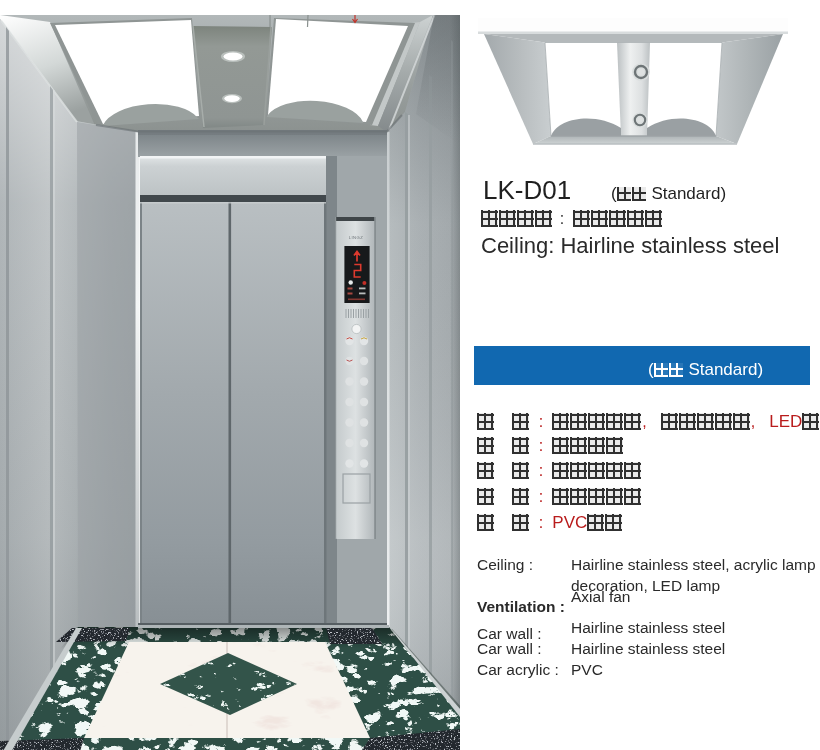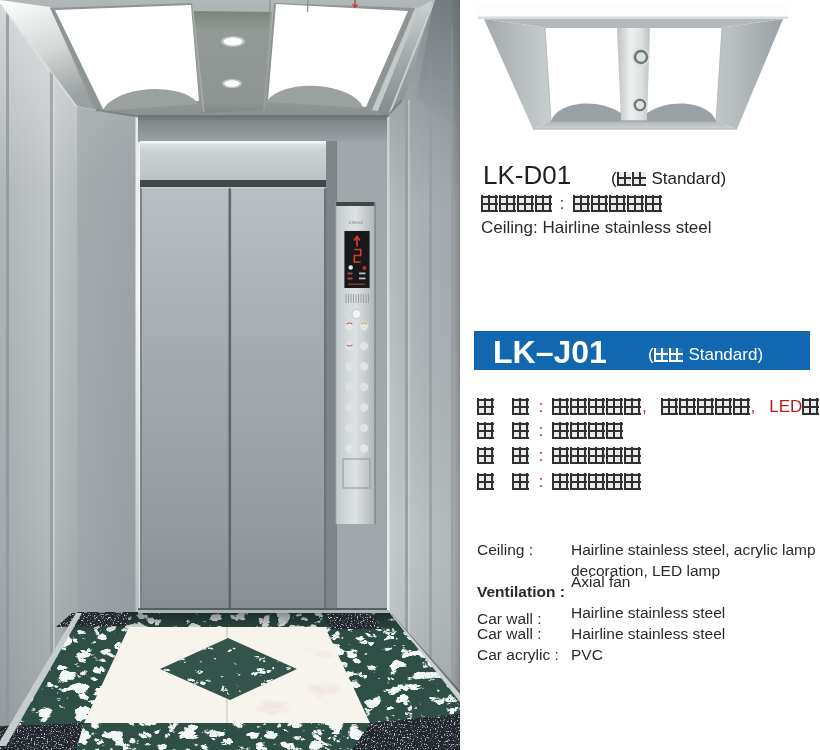--- a/index.html
+++ b/index.html
@@ -1,17 +1,17 @@
 <!DOCTYPE html>
 <html><head>
 <meta charset="utf-8">
 <style>
 html,body{margin:0;padding:0;background:#fff;width:820px;height:750px;overflow:hidden;
 font-family:"Liberation Sans",sans-serif;}
-#wrap{position:relative;width:820px;height:591px;}
+#wrap{position:relative;width:820px;height:591px;margin-top:15px;}
 .abs{position:absolute;}
 .cj{display:inline-block;vertical-align:-3px;background:
 repeating-linear-gradient(0deg,#303030 0 2px,transparent 2px 7px),
 repeating-linear-gradient(90deg,#303030 0 2px,transparent 2px 7px);
 background-color:rgba(48,48,48,0.10);}
 .cj18{width:17px;height:17px;margin-right:1px;}
 .cj15{width:14px;height:14px;margin-right:1px;vertical-align:-2px;}
 .cjw{background:
 repeating-linear-gradient(0deg,#fff 0 2px,transparent 2px 7px),
 repeating-linear-gradient(90deg,#fff 0 2px,transparent 2px 7px);
@@ -338,31 +338,31 @@
 <line x1="91" y1="121" x2="256" y2="121" stroke="#909698" stroke-width="1"></line>
 <line x1="73" y1="129" x2="277" y2="129" stroke="#b9bec0" stroke-width="1.6"></line>
 <polygon points="85,27.5 262,27.5 256,121 91,121" fill="none" stroke="#a6acae" stroke-width="0.8"></polygon>
 </svg>
 
 <div class="abs" style="left:483px;top:160px;font-size:26px;color:#1f1f1f;">LK-D01</div>
 <div class="abs" style="left:611px;top:169px;font-size:17px;color:#1f1f1f;">(<span class="cj cj15"></span><span class="cj cj15"></span> Standard)</div>
 <div class="abs" style="left:481px;top:195px;white-space:nowrap;">
 <span class="cj cj18"></span><span class="cj cj18"></span><span class="cj cj18"></span><span class="cj cj18"></span><span style="display:inline-block;width:18px;text-align:center;font-size:16px;color:#333;">:</span><span style="display:inline-block;width:2px;"></span><span class="cj cj18"></span><span class="cj cj18"></span><span class="cj cj18"></span><span class="cj cj18"></span><span class="cj cj18"></span>
 </div>
-<div class="abs" style="left:481px;top:218px;font-size:17px;color:#2a2a2a;">Ceiling: Hairline stainless steel</div>
+<div class="abs" style="left:481px;top:218px;font-size:22px;color:#2a2a2a;">Ceiling: Hairline stainless steel</div>
 
 <div class="abs" style="left:474px;top:331px;width:336px;height:39px;background:#1168b0;"></div>
-<div class="abs" style="left:493px;top:334px;font-size:32px;font-weight:bold;color:#fff;">LK–J01</div>
 <div class="abs" style="left:648px;top:345px;font-size:17px;color:#fff;">(<span class="cj cj15 cjw"></span><span class="cj cj15 cjw"></span> Standard)</div>
 
 <div class="abs" style="left:477px;top:397px;color:#b91c1c;white-space:nowrap;">
 <div style="height:25.2px;"><span class="cj cj18"></span><span style="display:inline-block;width:16.8px;"></span><span class="cj cj18"></span><span style="display:inline-block;width:22.5px;text-align:center;font-size:16px;">:</span><span class="cj cj18"></span><span class="cj cj18"></span><span class="cj cj18"></span><span class="cj cj18"></span><span class="cj cj18"></span><span style="display:inline-block;width:18.5px;font-size:16px;">,</span><span class="cj cj18"></span><span class="cj cj18"></span><span class="cj cj18"></span><span class="cj cj18"></span><span class="cj cj18"></span><span style="display:inline-block;width:18.5px;font-size:16px;">,</span><span style="font-size:17px;">LED</span><span class="cj cj18"></span></div>
 <div style="height:25.2px;"><span class="cj cj18"></span><span style="display:inline-block;width:16.8px;"></span><span class="cj cj18"></span><span style="display:inline-block;width:22.5px;text-align:center;font-size:16px;">:</span><span class="cj cj18"></span><span class="cj cj18"></span><span class="cj cj18"></span><span class="cj cj18"></span></div>
 <div style="height:25.2px;"><span class="cj cj18"></span><span style="display:inline-block;width:16.8px;"></span><span class="cj cj18"></span><span style="display:inline-block;width:22.5px;text-align:center;font-size:16px;">:</span><span class="cj cj18"></span><span class="cj cj18"></span><span class="cj cj18"></span><span class="cj cj18"></span><span class="cj cj18"></span></div>
 <div style="height:25.2px;"><span class="cj cj18"></span><span style="display:inline-block;width:16.8px;"></span><span class="cj cj18"></span><span style="display:inline-block;width:22.5px;text-align:center;font-size:16px;">:</span><span class="cj cj18"></span><span class="cj cj18"></span><span class="cj cj18"></span><span class="cj cj18"></span><span class="cj cj18"></span></div>
+<div style="height:25.2px;"><span class="cj cj18"></span><span style="display:inline-block;width:16.8px;"></span><span class="cj cj18"></span><span style="display:inline-block;width:22.5px;text-align:center;font-size:16px;">:</span><span style="font-size:17px;">PVC</span><span class="cj cj18"></span><span class="cj cj18"></span></div>
 </div>
 
 <div class="abs" style="left:477px;top:539px;width:345px;font-size:15.5px;color:#2a2a2a;line-height:21px;">
 <div style="position:absolute;left:0;top:0;">Ceiling :</div>
 <div style="position:absolute;left:94px;top:0;width:252px;">Hairline stainless steel, acrylic lamp decoration, LED lamp</div>
 <div style="position:absolute;left:0;top:42px;font-weight:bold;">Ventilation :</div>
 <div style="position:absolute;left:94px;top:32px;">Axial fan</div>
 <div style="position:absolute;left:0;top:69px;">Car wall :</div>
 <div style="position:absolute;left:94px;top:63px;">Hairline stainless steel</div>
 <div style="position:absolute;left:0;top:84px;">Car wall :</div>

